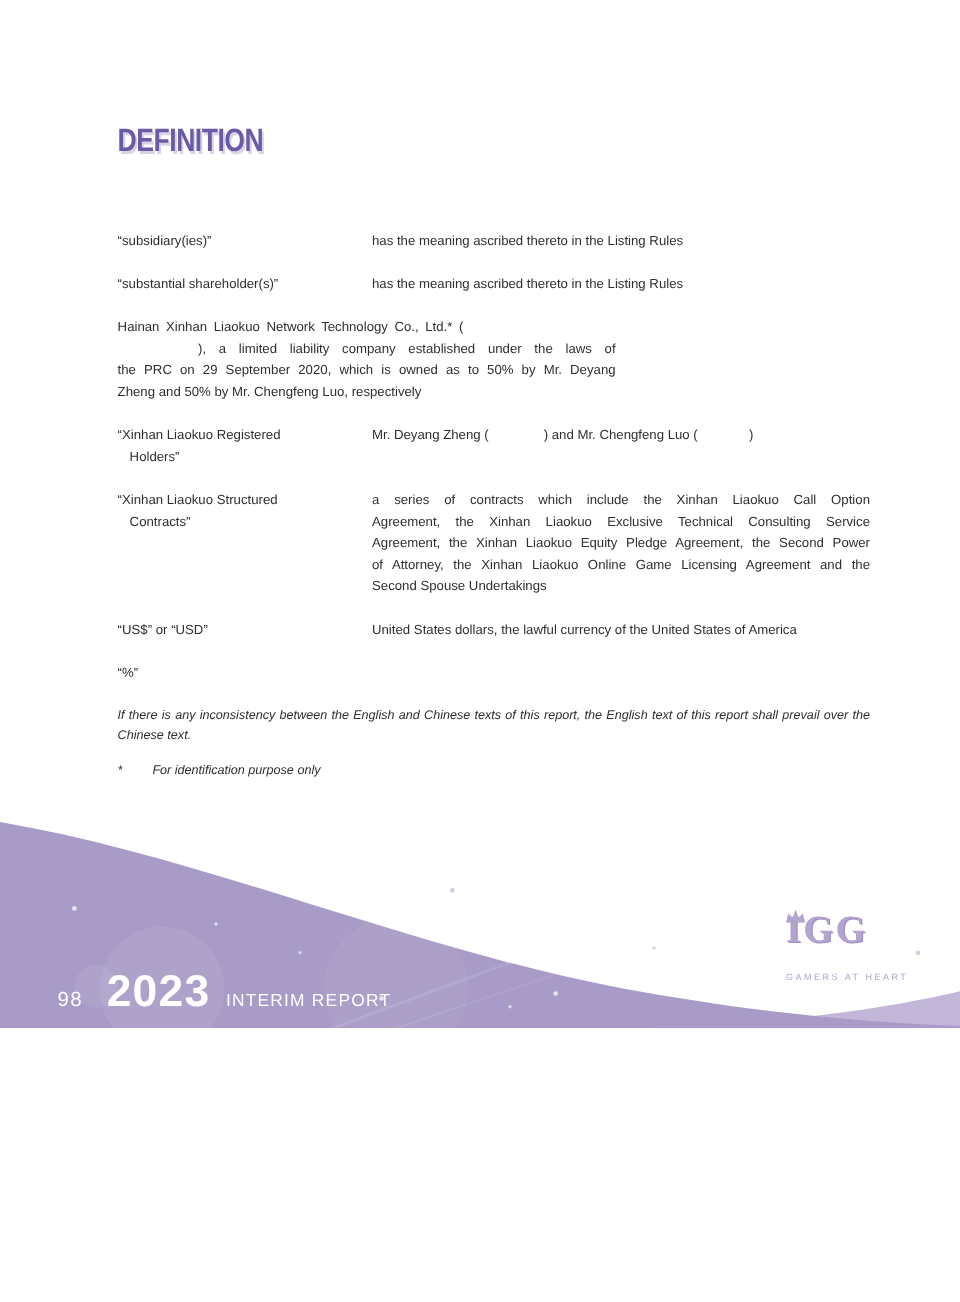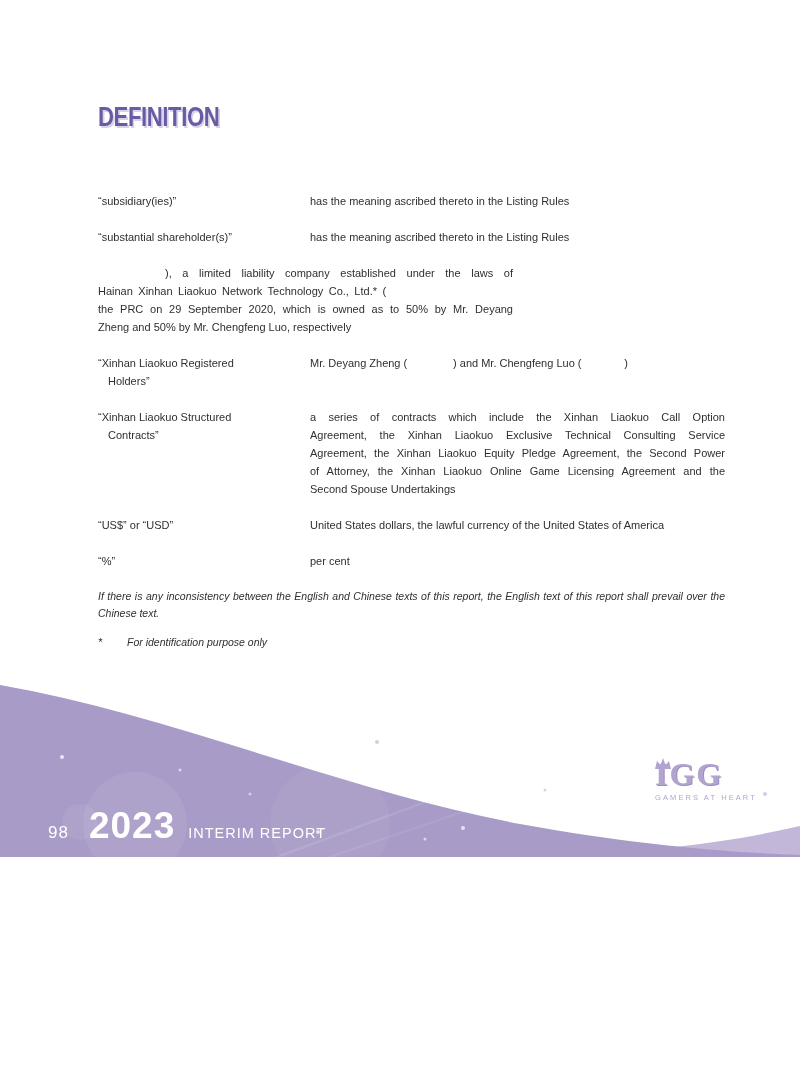--- a/index.html
+++ b/index.html
@@ -59,21 +59,21 @@
     text-align:left;color:#b2a4cf;
   }
   .logo-mark{
     position:relative;display:inline-block;
     font-family:"Liberation Serif", serif;font-weight:bold;
     font-size:32px;line-height:1;letter-spacing:2px;
     color:#b2a4cf;text-shadow:1px 1px 0 #9e8fc1;
   }
   .crown-icon{position:absolute;left:1px;top:-9px;}
   .logo-tagline{
-    margin-top:3px;font-size:7.5px;letter-spacing:2.1px;
+    margin-top:20px;font-size:7.5px;letter-spacing:2.1px;
     color:#b2a4cf;white-space:nowrap;
   }
 </style>
 </head>
 <body>
 
 <div class="page">
 
   <h1 class="page-title">DEFINITION</h1>
 
@@ -92,22 +92,22 @@
       <div class="term">
         <div class="line">“substantial shareholder(s)”</div>
       </div>
       <div class="def">
         <div class="line">has the meaning ascribed thereto in the Listing Rules</div>
       </div>
     </div>
 
     <div class="def-row">
       <div class="def">
+        <div class="line sp">Hainan Xinhan Liaokuo Network Technology Co., Ltd.* (</div>
         <div class="line just indent-cn">), a limited liability company established under the laws of</div>
-        <div class="line sp">Hainan Xinhan Liaokuo Network Technology Co., Ltd.* (</div>
         <div class="line just">the PRC on 29 September 2020, which is owned as to 50% by Mr. Deyang</div>
         <div class="line">Zheng and 50% by Mr. Chengfeng Luo, respectively</div>
       </div>
     </div>
 
     <div class="def-row">
       <div class="term">
         <div class="line">“Xinhan Liaokuo Registered</div>
         <div class="line cont">Holders”</div>
       </div>
@@ -135,23 +135,20 @@
         <div class="line">“US$” or “USD”</div>
       </div>
       <div class="def">
         <div class="line">United States dollars, the lawful currency of the United States of America</div>
       </div>
     </div>
 
     <div class="def-row">
       <div class="term">
         <div class="line">“%”</div>
-      </div>
-      <div class="def">
-        <div class="line">per cent</div>
       </div>
     </div>
 
     <p class="lang-note">If there is any inconsistency between the English and Chinese texts of this report, the English text of this report shall prevail over the Chinese text.</p>
 
     <div class="footnote">
       <span class="marker">*</span>
       <span>For identification purpose only</span>
     </div>
 

